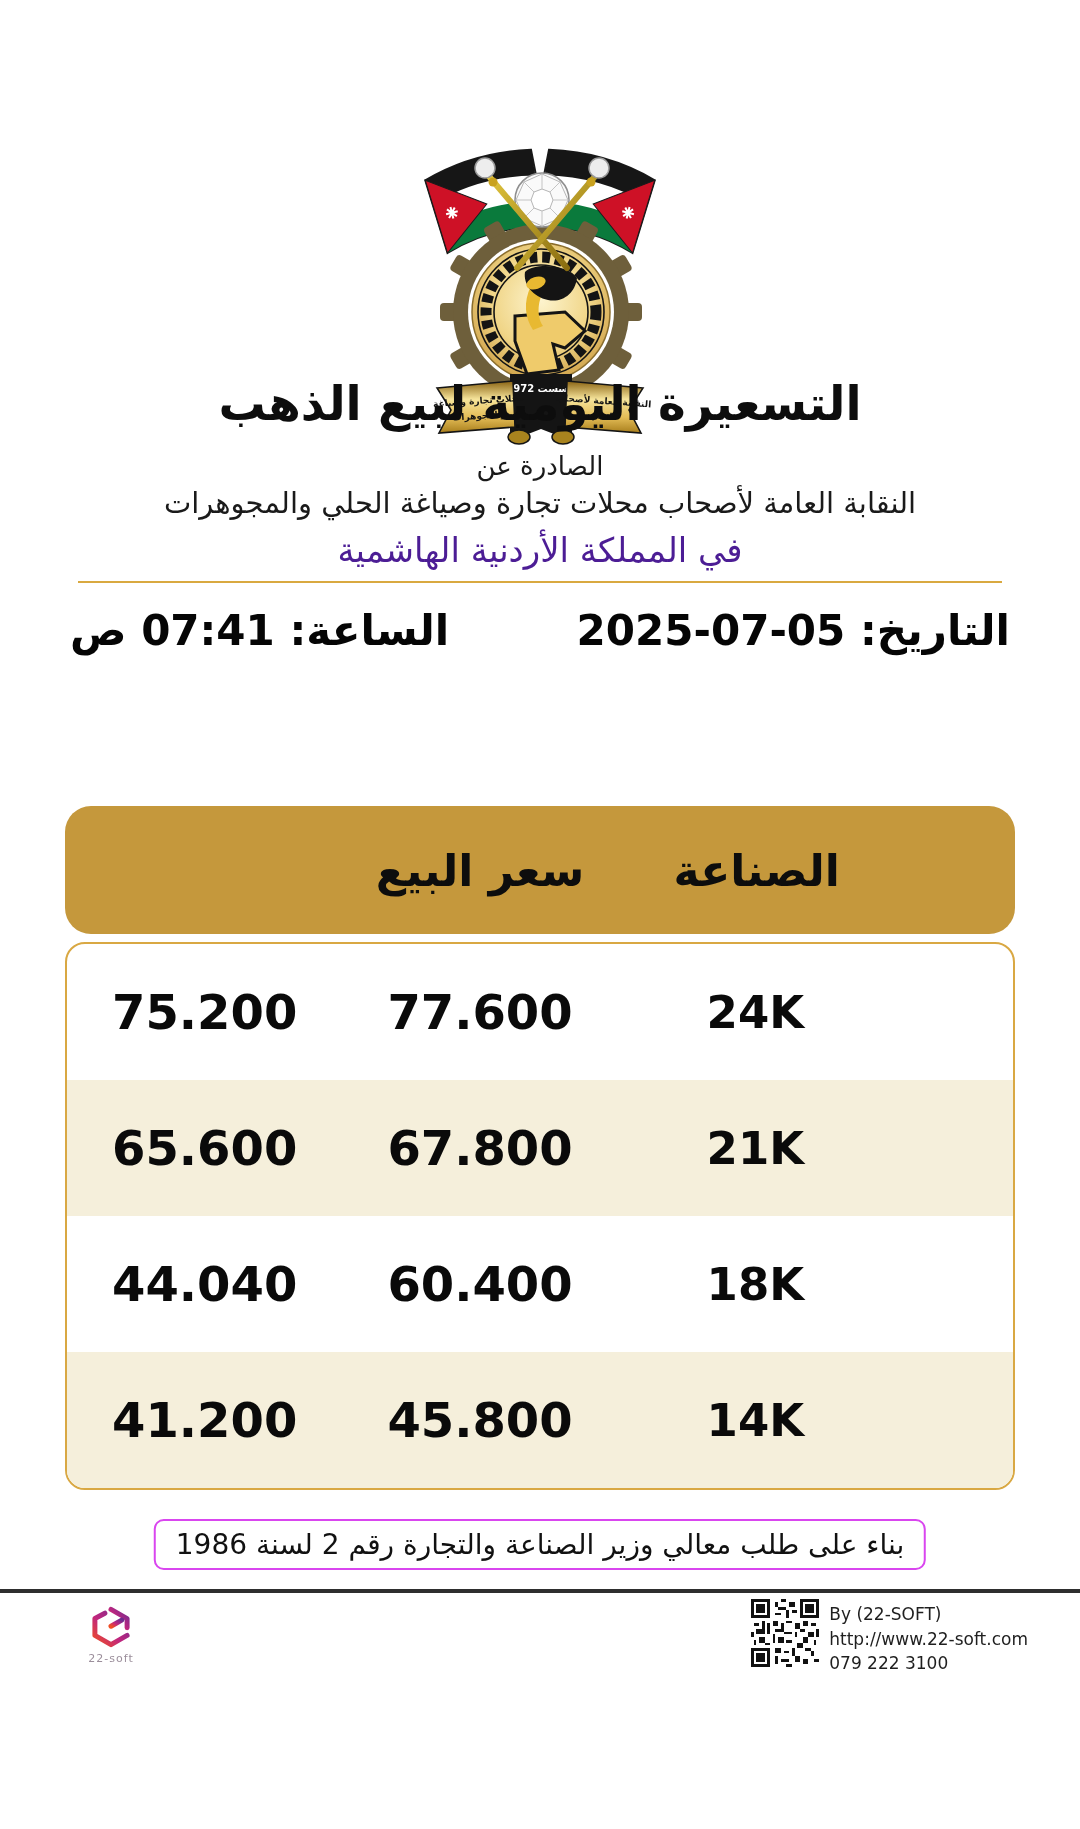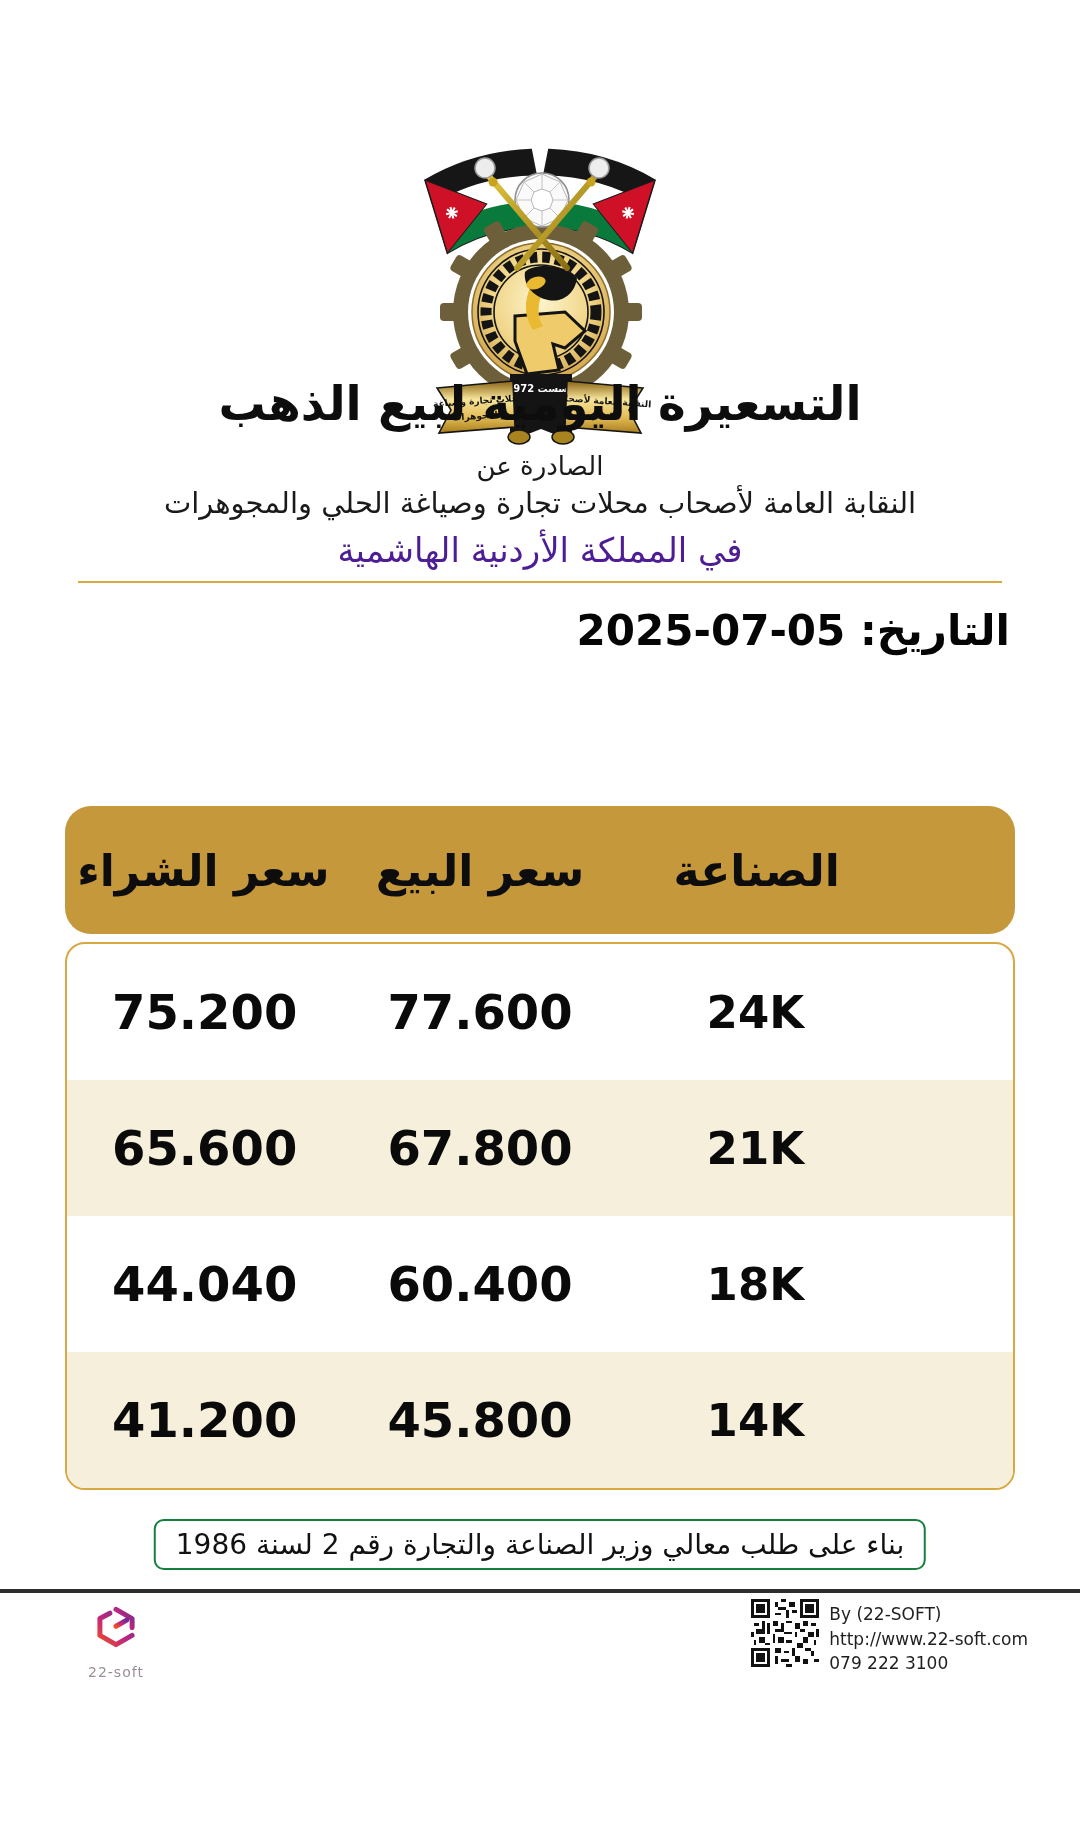--- a/index.html
+++ b/index.html
@@ -33,27 +33,27 @@
   .thead .th { text-align:center; }
   .tbody { margin-top:8px; border:2px solid #D9A843; border-radius:20px; overflow:hidden; background:#fff; }
   .tr { height:136px; display:grid; grid-template-columns:120px 1fr 1fr 1fr; align-items:center;
         font-size:48px; font-weight:bold; color:#0a0a0a; }
   .tr:nth-child(even) { background:#F5EFDB; }
   .tr .td { text-align:center; }
   .tr .karat { font-size:45px; }
 
   
   .note { position:absolute; top:1519px; left:50%; transform:translateX(-50%);
-          border:2px solid #15803d; border-radius:10px; padding:7px 20px;
+          border:2px solid #d946ef; border-radius:10px; padding:7px 20px;
           font-size:28px; color:#111; white-space:nowrap; direction:rtl; background:#fff; }
 
   
   .divider { position:absolute; top:1589px; left:0; right:0; height:4px; background:#2e2e2e; }
   .foot-left { position:absolute; top:1604px; left:88px; display:flex; flex-direction:column; align-items:center; }
-  .brand-label { font-size:14px; color:#9b8e9b; letter-spacing:1px; margin-top:14px; }
+  .brand-label { font-size:11px; color:#9b8e9b; letter-spacing:1px; margin-top:2px; }
   .foot-right { position:absolute; top:1599px; right:52px; display:flex; gap:10px; align-items:flex-start; }
   .foot-text { font-size:17px; color:#1f1f1f; line-height:1.45; padding-top:3px; }
 </style>
 </head>
 <body>
 
 <div class="page">
 
   <div class="logo-wrap">
     <svg width="250" height="322" viewBox="0 0 250 322">
@@ -160,28 +160,31 @@
   <div class="issued">الصادرة عن</div>
   <div class="syndicate">النقابة العامة لأصحاب محلات تجارة وصياغة الحلي  والمجوهرات</div>
   <div class="country">في المملكة الأردنية الهاشمية</div>
   <div class="gold-hr"></div>
 
   <div class="daterow">
     <span>
       <span>التاريخ:</span>
       <span>05-07-2025</span>
     </span>
+    <span>
+      <span>الساعة:</span>
+      <span>07:41 ص</span>
+    </span>
   </div>
 
   <div class="tbl">
     <div class="thead">
       <div class="th"></div>
       <div class="th">الصناعة</div>
       <div class="th">سعر البيع</div>
-      <div class="th">سعر الشراء</div>
     </div>
     <div class="tbody">
       <div class="tr">
         <div class="td"></div>
         <div class="td karat">24K</div>
         <div class="td">77.600</div>
         <div class="td">75.200</div>
       </div>
       <div class="tr">
         <div class="td"></div>

